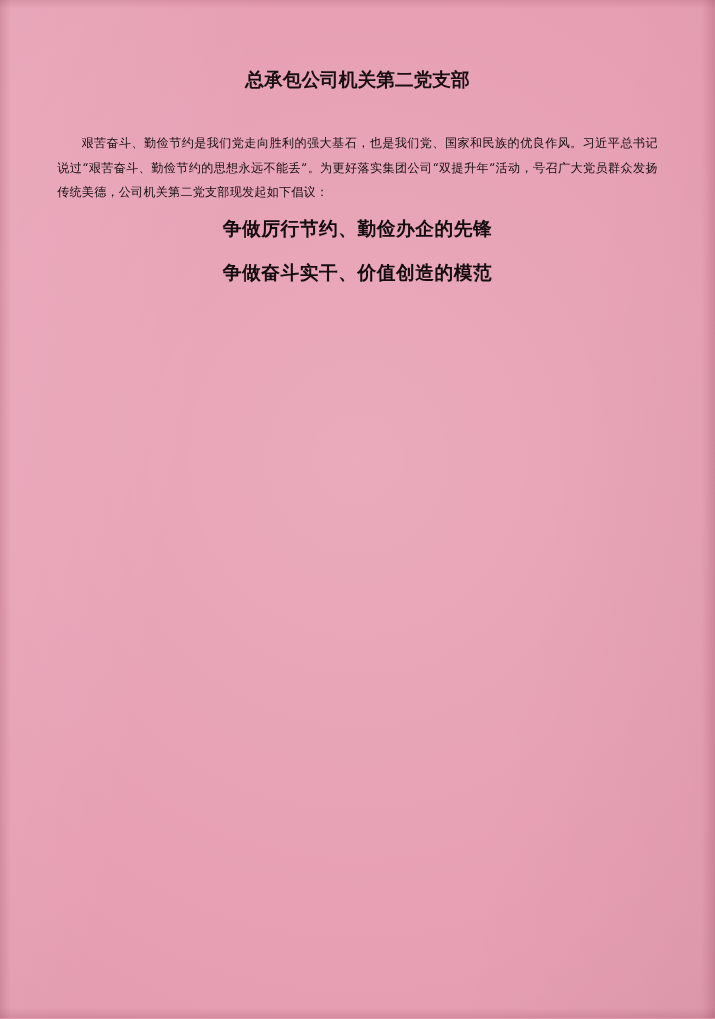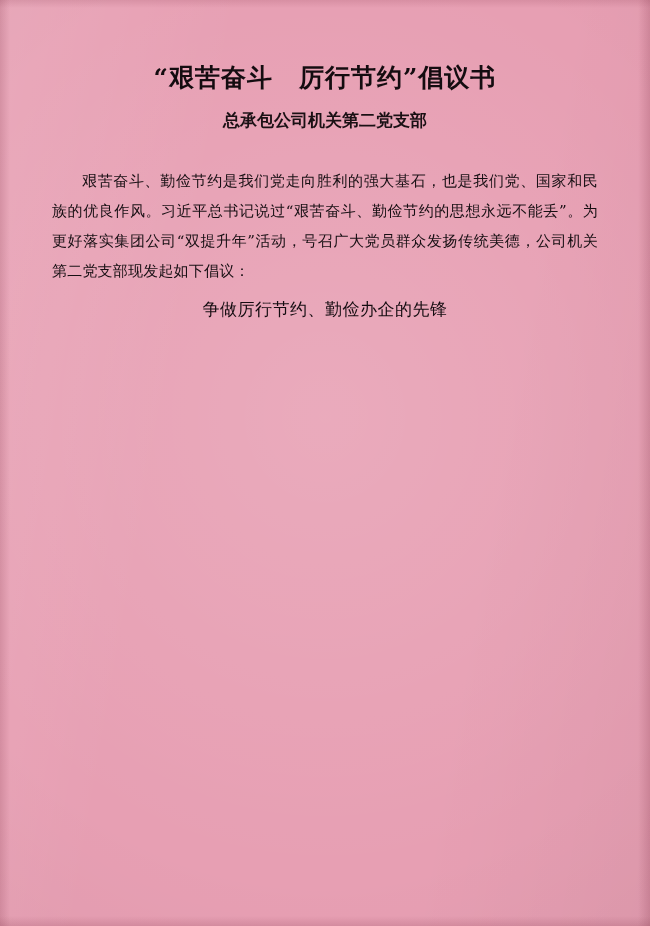--- a/index.html
+++ b/index.html
@@ -65,55 +65,55 @@
   .doc-subtitle {
     text-align: center;
     font-size: 17px;
     font-weight: bold;
     line-height: 1.4;
     margin: 0 0 34px 0;
     color: #1a1014;
   }
 
   .para {
-    font-size: 15px;
+    font-size: 11px;
     line-height: 2.0;
     text-align: justify;
     text-justify: inter-ideograph;
     text-indent: 2em;
     margin: 0 0 2px 0;
     color: #170f13;
     letter-spacing: 0.2px;
   }
 
   .section-head {
     text-align: center;
     font-size: 17px;
-    font-weight: normal;
+    font-weight: bold;
     line-height: 2.0;
     margin: 6px 0 2px 0;
     color: #140c10;
     letter-spacing: 0.5px;
   }
 </style>
 </head>
 <body>
 
 <div class="paper"></div>
 <div class="edge-left"></div>
 <div class="edge-right"></div>
 <div class="edge-top"></div>
 <div class="edge-bottom"></div>
 
 <div class="page">
 
-  <h1 class="doc-title">“艰苦奋斗　厉行节约”倡议书</h1>
 
   <div class="doc-subtitle">总承包公司机关第二党支部</div>
 
   <p class="para">艰苦奋斗、勤俭节约是我们党走向胜利的强大基石，也是我们党、国家和民族的优良作风。习近平总书记说过“艰苦奋斗、勤俭节约的思想永远不能丢”。为更好落实集团公司“双提升年”活动，号召广大党员群众发扬传统美德，公司机关第二党支部现发起如下倡议：</p>
 
   <div class="section-head">争做厉行节约、勤俭办企的先锋</div>
 
 
+  <div class="section-head">争做奋斗实干、价值创造的模范</div>
 
 
 </div>
 
 </body></html>

